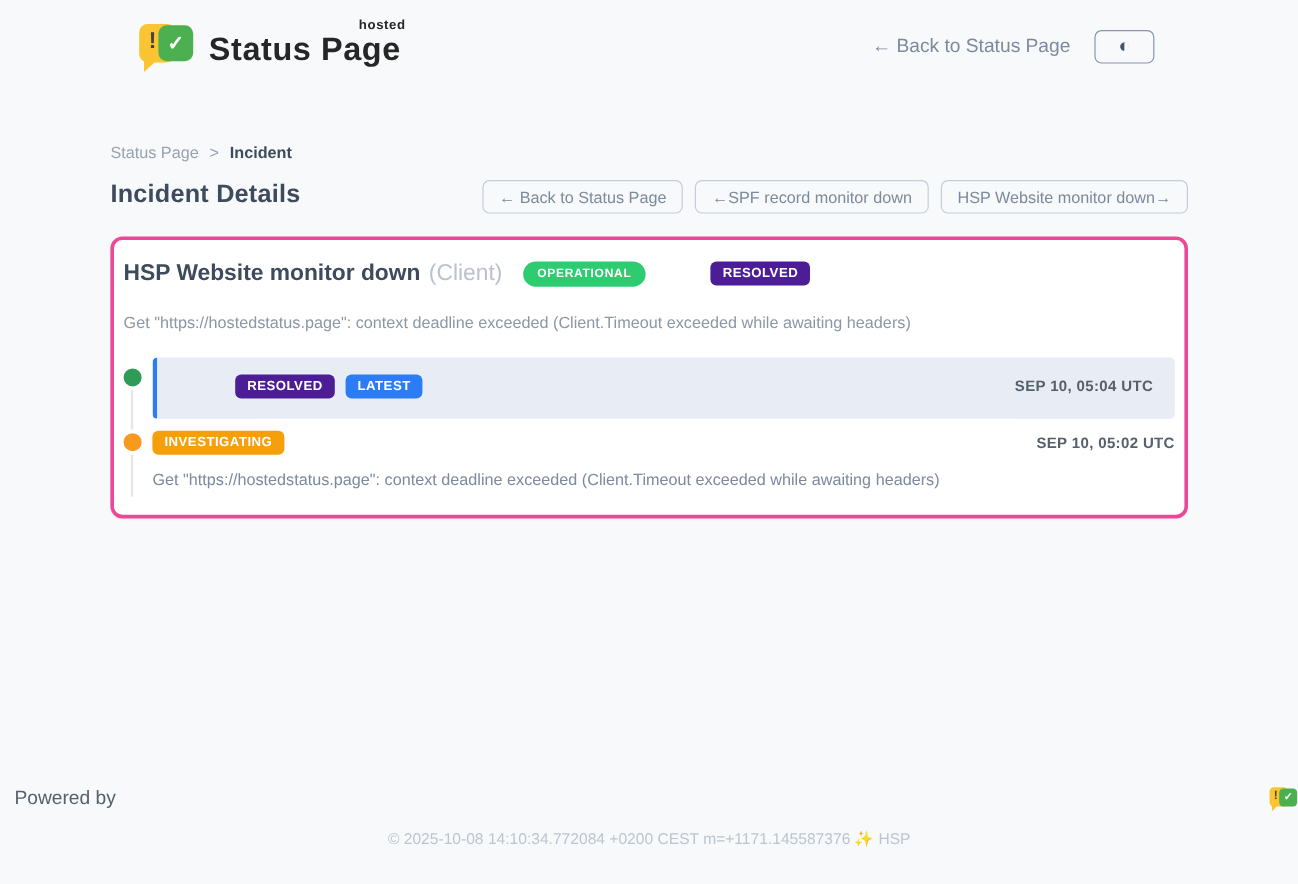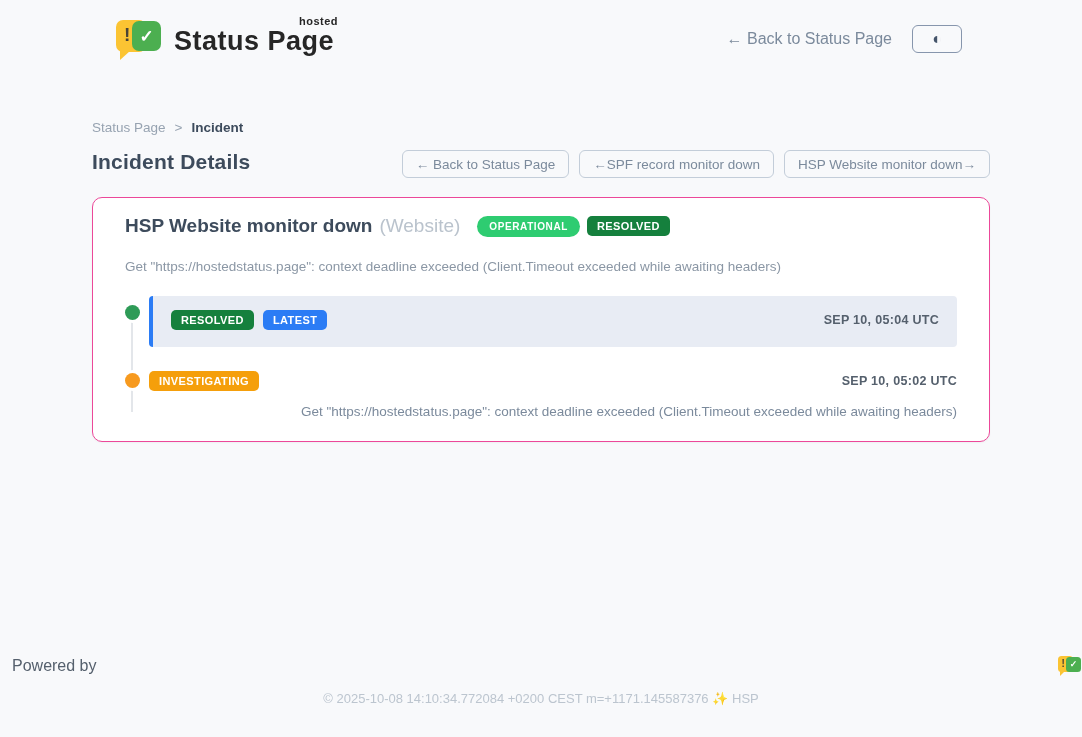--- a/index.html
+++ b/index.html
@@ -50,48 +50,48 @@
   .page-title { margin:0; font-size:21px; font-weight:600; color:#3d4b5c; letter-spacing:.2px; }
   .nav-btns { display:flex; gap:10px; }
   .nav-btn {
     border:1px solid #c3cdd9; background:transparent; border-radius:6px;
     color:#7b8a9c; font-size:13.5px; padding:5px 13px; height:28px; cursor:pointer;
     font-family:inherit; white-space:nowrap;
   }
 
   
   .card {
-    margin-top:19px; background:#ffffff; border:1px solid #ec4899; border-radius:10px;
-    padding:17px 32px 22px; box-shadow:0 1px 2px rgba(16,24,40,.04);
+    margin-top:19px; background:#ffffff; border:3px solid #ec4899; border-radius:10px;
+    padding:17px 8px 22px; box-shadow:0 1px 2px rgba(16,24,40,.04);
   }
   .inc-title-row { display:flex; align-items:center; gap:7px; }
   .inc-title { font-size:19px; font-weight:700; color:#3d4b5c; }
   .inc-comp { font-size:19px; font-weight:400; color:#bac3cd; margin-right:10px; }
   .badge-pill {
     background:#2ecc71; color:#fff; font-size:10px; font-weight:700; letter-spacing:.6px;
     padding:5px 12px; border-radius:999px;
   }
   .badge-rect {
     color:#fff; font-size:11px; font-weight:700; letter-spacing:.4px;
     padding:4px 10px; border-radius:5px;
   }
-  .bg-green { background:#15803d; }
+  .bg-green { background:#4c1d95;margin-left:47px; }
   .bg-blue { background:#2b7cf5; }
   .bg-orange { background:#f59f0b; }
 
   .inc-meta { margin-top:8px; font-size:13px; color:#8b97a5; }
   .inc-meta .meta-comp { color:#3d4b5c; font-weight:700; }
 
   .inc-desc { margin-top:22px; font-size:13.5px; color:#8b97a5; }
 
   
   .timeline { margin-top:22px; position:relative; }
   .rail { position:absolute; left:6px; top:16px; width:2px; height:100px; background:#e3e6ea; }
   .tl-entry { display:flex; align-items:flex-start; position:relative; }
-  .tl-entry + .tl-entry { margin-top:24px;text-align:right; }
+  .tl-entry + .tl-entry { margin-top:10px; }
   .tl-dot {
     width:15px; height:15px; border-radius:50%; flex:none; margin-right:9px;
     box-shadow:0 0 0 3px #ffffff; position:relative; z-index:1;
   }
   .dot-green { background:#2e9b57; }
   .dot-orange { background:#f79a1f; }
   .tl-entry.first .tl-dot { margin-top:9px; }
   .tl-entry.second .tl-dot { margin-top:2px; }
 
   .tl-box {
@@ -152,21 +152,21 @@
       <button class="nav-btn">← Back to Status Page</button>
       <button class="nav-btn">←SPF record monitor down</button>
       <button class="nav-btn">HSP Website monitor down→</button>
     </div>
   </div>
 
   <div class="card">
 
     <div class="inc-title-row">
       <span class="inc-title">HSP Website monitor down</span>
-      <span class="inc-comp">(Website)</span>
+      <span class="inc-comp">(Client)</span>
       <span class="badge-pill">OPERATIONAL</span>
       <span class="badge-rect bg-green">RESOLVED</span>
     </div>
 
 
     <div class="inc-desc">Get "https://hostedstatus.page": context deadline exceeded (Client.Timeout exceeded while awaiting headers)</div>
 
     <div class="timeline">
       <div class="rail"></div>
 

